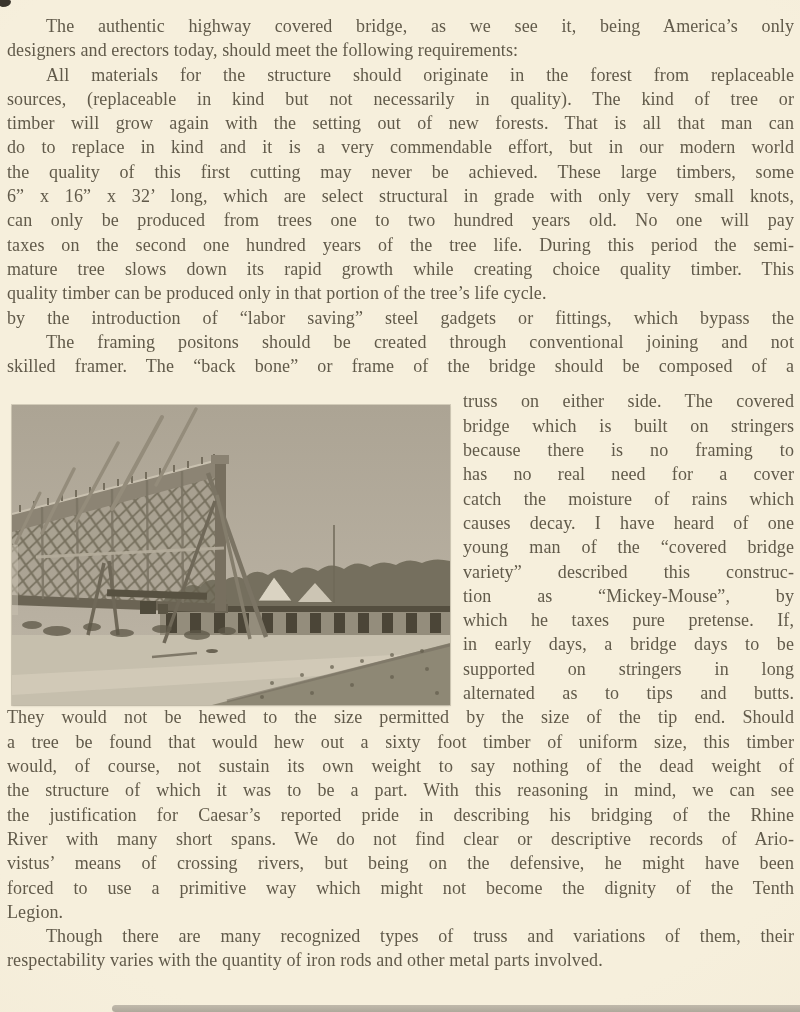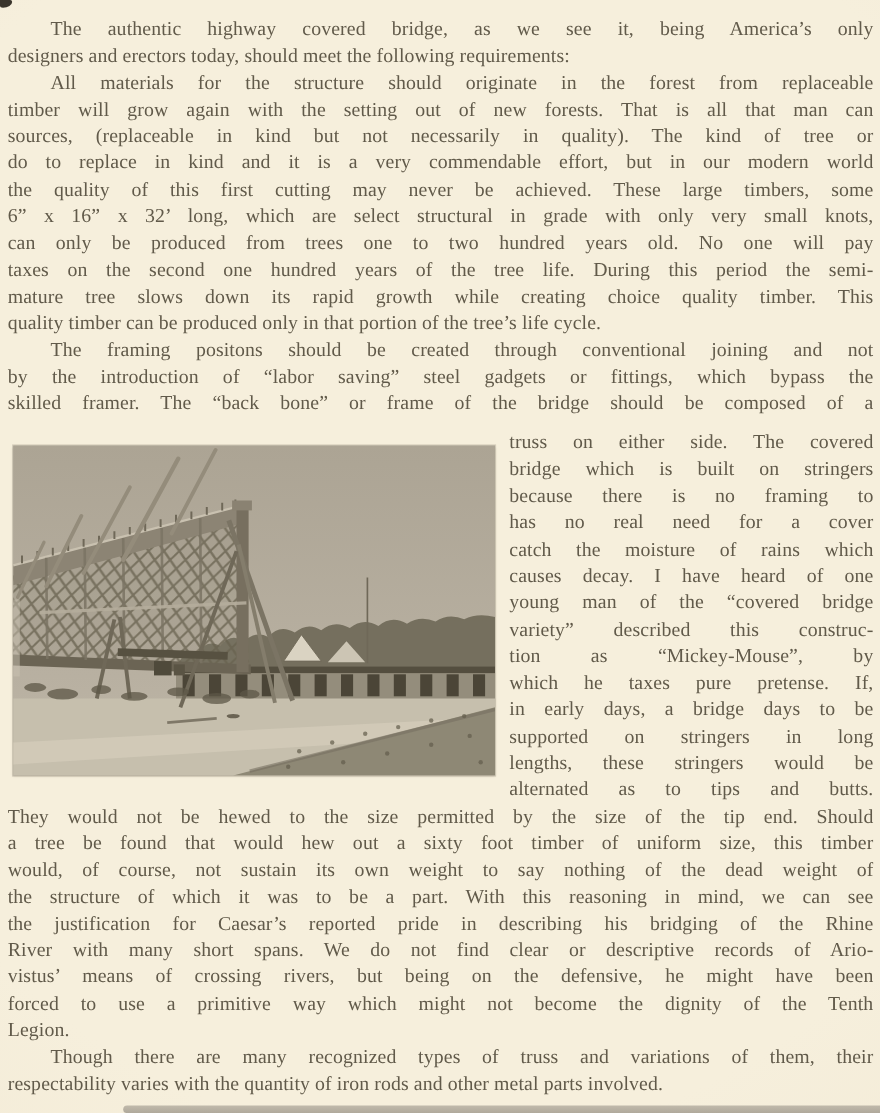--- a/index.html
+++ b/index.html
@@ -44,31 +44,31 @@
 <body>
 
 <div class="page"></div>
 <div class="speck"></div>
 
 <div class="textcol">
   <div>
       <div class="line indent">The authentic highway covered bridge, as we see it, being America’s only</div>
       <div class="line end">designers and erectors today, should meet the following requirements:</div>
       <div class="line indent">All materials for the structure should originate in the forest from replaceable</div>
+      <div class="line">sources, (replaceable in kind but not necessarily in quality). The kind of tree or</div>
       <div class="line">timber will grow again with the setting out of new forests. That is all that man can</div>
-      <div class="line">sources, (replaceable in kind but not necessarily in quality). The kind of tree or</div>
       <div class="line">do to replace in kind and it is a very commendable effort, but in our modern world</div>
       <div class="line">the quality of this first cutting may never be achieved. These large timbers, some</div>
       <div class="line">6” x 16” x 32’ long, which are select structural in grade with only very small knots,</div>
       <div class="line">can only be produced from trees one to two hundred years old. No one will pay</div>
       <div class="line">taxes on the second one hundred years of the tree life. During this period the semi-</div>
       <div class="line">mature tree slows down its rapid growth while creating choice quality timber. This</div>
       <div class="line end">quality timber can be produced only in that portion of the tree’s life cycle.</div>
+      <div class="line">by the introduction of “labor saving” steel gadgets or fittings, which bypass the</div>
       <div class="line indent">The framing positons should be created through conventional joining and not</div>
-      <div class="line">by the introduction of “labor saving” steel gadgets or fittings, which bypass the</div>
       <div class="line">skilled framer. The “back bone” or frame of the bridge should be composed of a</div>
     </div>
 
   <div class="photo-row">
     <div class="photo-box">
       <svg viewBox="0 0 438 300" xmlns="http://www.w3.org/2000/svg">
         <defs>
           <linearGradient id="sky" x1="0" y1="0" x2="0" y2="1">
             <stop offset="0" stop-color="#aca494"></stop>
             <stop offset="0.7" stop-color="#b8b0a1"></stop>
@@ -174,21 +174,20 @@
         <div class="line">because there is no framing to</div>
         <div class="line">has no real need for a cover</div>
         <div class="line">catch the moisture of rains which</div>
         <div class="line">causes decay. I have heard of one</div>
         <div class="line">young man of the “covered bridge</div>
         <div class="line">variety” described this construc-</div>
         <div class="line">tion as “Mickey-Mouse”, by</div>
         <div class="line">which he taxes pure pretense. If,</div>
         <div class="line">in early days, a bridge days to be</div>
         <div class="line">supported on stringers in long</div>
-        <div class="line">lengths, these stringers would be</div>
         <div class="line">alternated as to tips and butts.</div>
       </div>
   </div>
 
   <div>
       <div class="line">They would not be hewed to the size permitted by the size of the tip end. Should</div>
       <div class="line">a tree be found that would hew out a sixty foot timber of uniform size, this timber</div>
       <div class="line">would, of course, not sustain its own weight to say nothing of the dead weight of</div>
       <div class="line">the structure of which it was to be a part. With this reasoning in mind, we can see</div>
       <div class="line">the justification for Caesar’s reported pride in describing his bridging of the Rhine</div>

